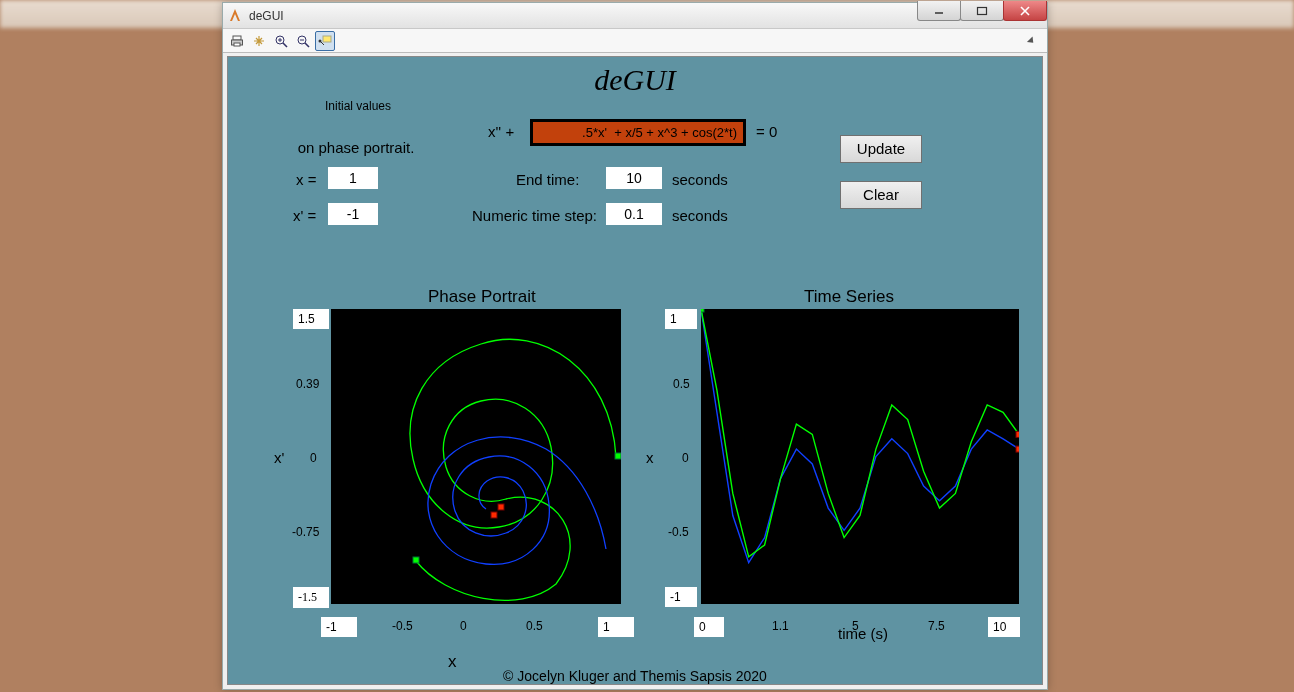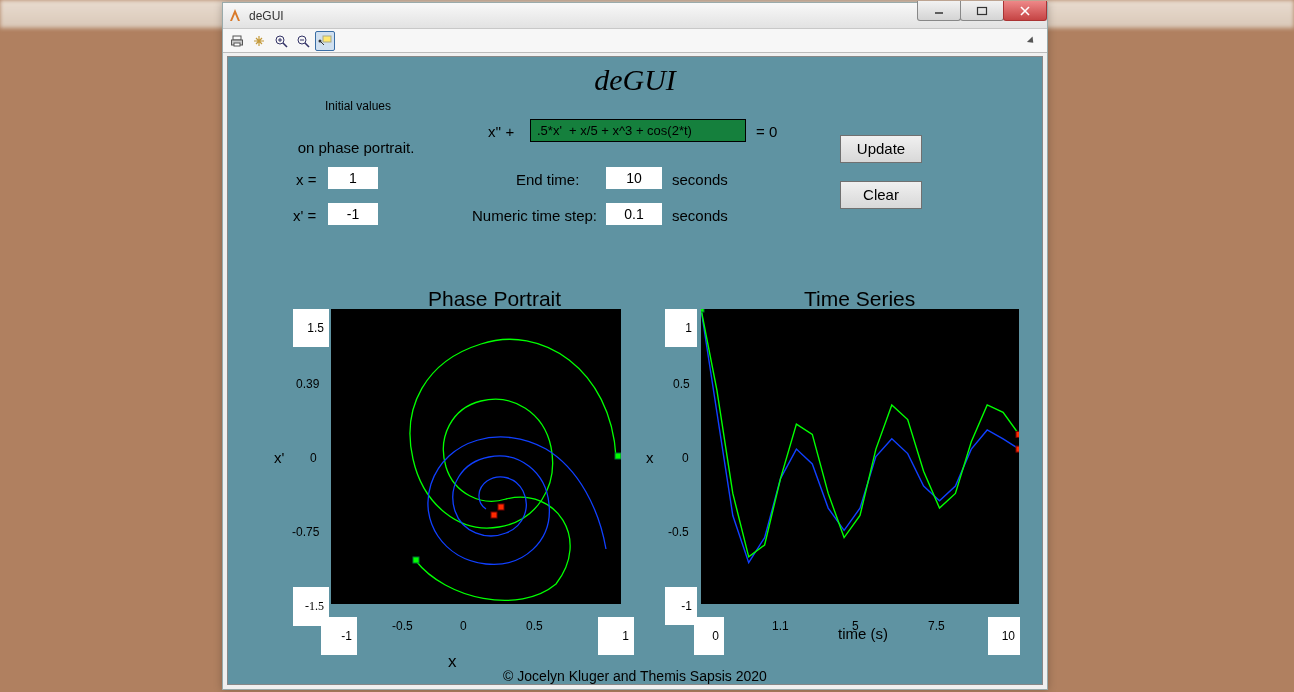--- a/index.html
+++ b/index.html
@@ -116,59 +116,59 @@
     position: absolute;
     background: #fff;
     border: 1px solid #fff;
     font-size: 14px;
     font-family: Arial, sans-serif;
     text-align: center;
     padding: 2px 4px;
   }
   .eqin {
     position: absolute;
-    background: #15803d;
-    border: 1px solid #000000;
+    background: #c2410c;
+    border: 3px solid #000000;
     font-size: 13px;
-    text-align: left;
+    text-align: right;
     padding: 3px 6px;
   }
   .btn {
     position: absolute;
     width: 82px; height: 28px;
     background: linear-gradient(#f0f0f0,#d8d8d8);
     border: 1px solid #707070;
     font-size: 15px;
     text-align: center;
     line-height: 26px;
     cursor: default;
   }
   .plot-title {
     position: absolute;
-    font-size: 21px;
+    font-size: 17px;
     color: #000;
   }
   .plot {
     position: absolute;
     background: #000;
   }
   .plot svg { position:absolute; left:0; top:0; }
   .axis-lbl {
     position: absolute;
     font-size: 15px;
     color: #000;
   }
   .tick-box {
     position: absolute;
     background: #fff;
     border: none;
     font-size: 12px;
     font-family: Arial, sans-serif;
-    text-align: right;
-    padding: 12px 5px;
+    text-align: left;
+    padding: 3px 5px;
     width: 36px;
   }
   .tick-txt {
     position: absolute;
     font-size: 12px;
     color: #000;
   }
   .footer {
     position: absolute;
     bottom: 0;

